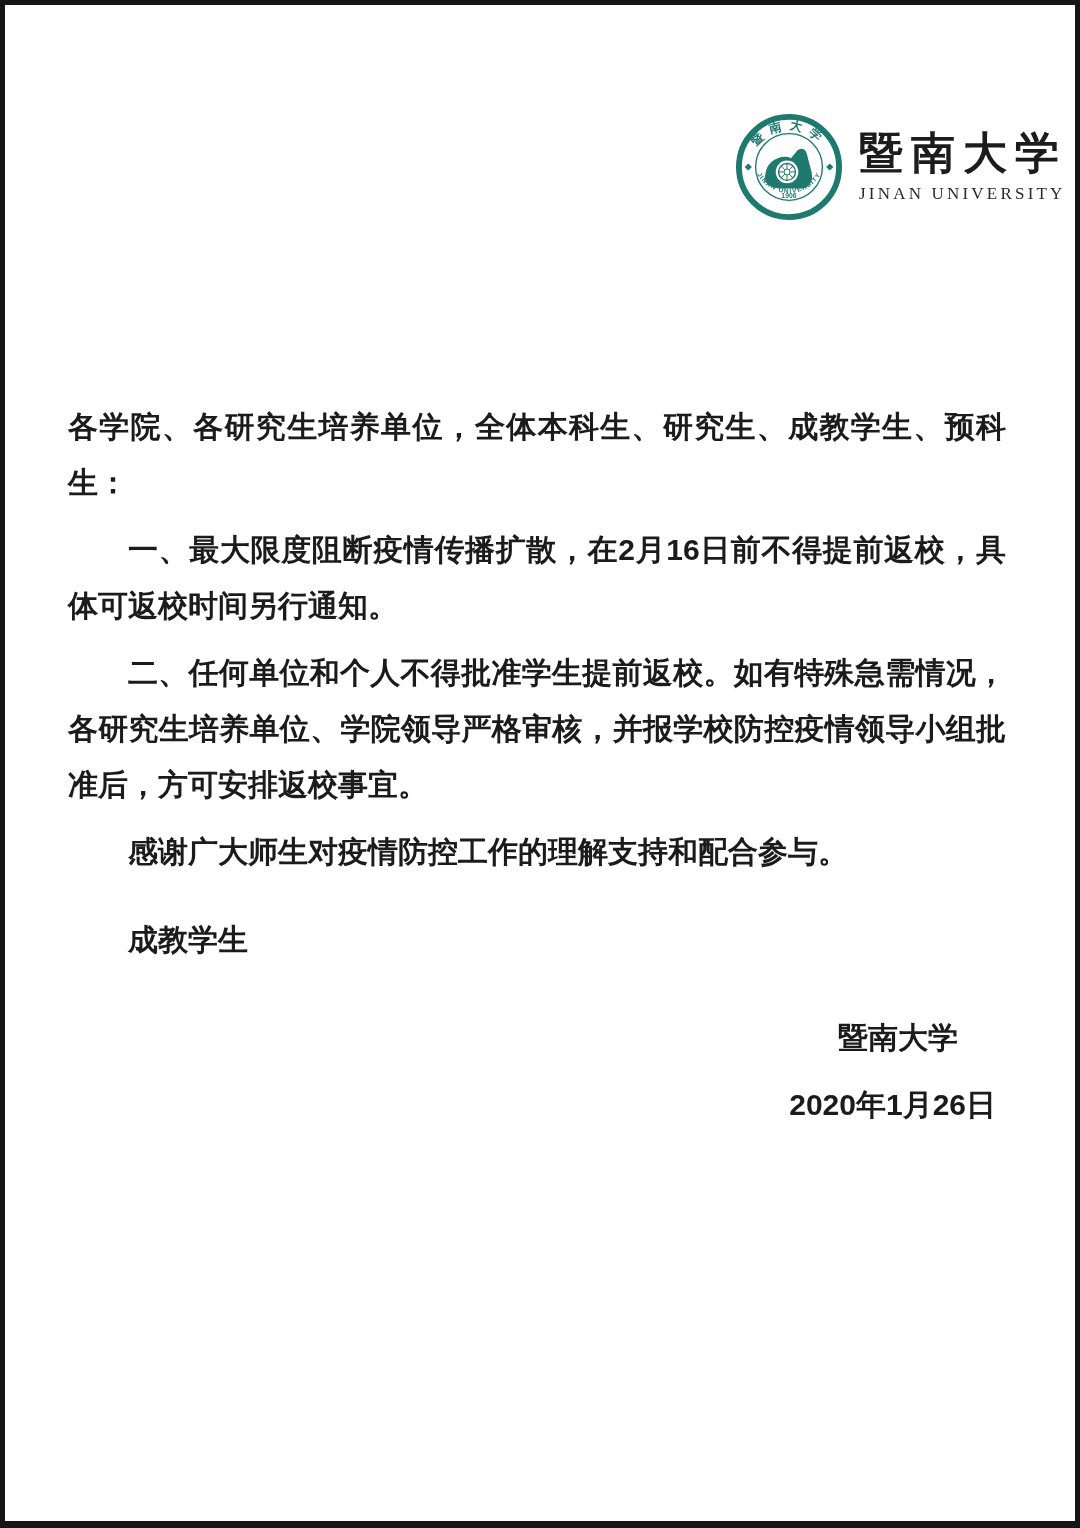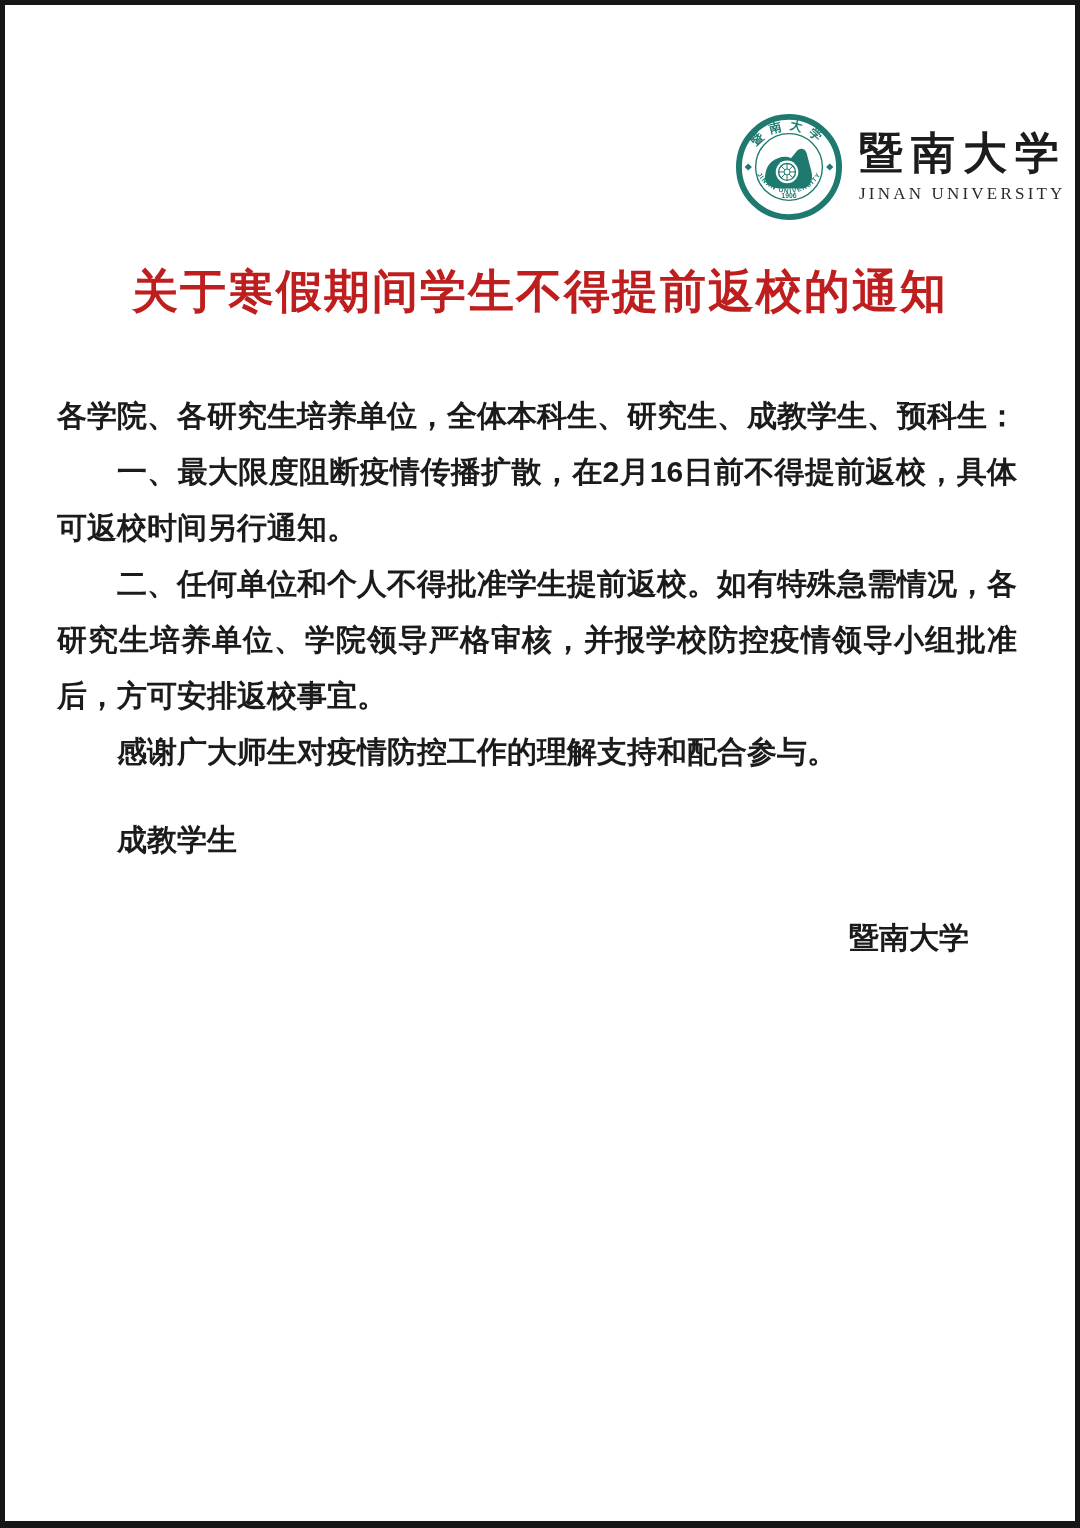--- a/index.html
+++ b/index.html
@@ -63,21 +63,21 @@
     position: absolute;
     top: 383px;
     left: 52px;
     width: 960px;
     color: #1b1b1b;
     font-size: 30px;
     font-weight: bold;
     line-height: 56px;
     text-align: justify;
   }
-  .content p { margin: 0; }
+  .content p { margin: 11px; }
   .para { text-indent: 2em; }
   .salutation { text-indent: 0; }
   .closing { text-indent: 2em; margin-top: 32px !important; }
 
   .signature {
     margin-top: 42px;
     text-align: right;
     padding-right: 10px;
   }
   .sig-org { padding-right: 38px; }
@@ -120,28 +120,28 @@
         <line x1="50.8" y1="62.2" x2="47" y2="66"></line>
       </g>
       <text x="55" y="87" font-size="7" text-anchor="middle" fill="#1e7a6e" font-weight="bold" font-family="Liberation Sans, DejaVu Sans, sans-serif">1906</text>
     </svg>
     <div class="logo-text">
       <span class="logo-cn">暨南大学</span>
       <span class="logo-en">JINAN UNIVERSITY</span>
     </div>
   </div>
 
-  <div class="notice-title">关于寒假期间学生不得提前返校的通知</div>
 
   <div class="content">
     <p class="salutation">各学院、各研究生培养单位，全体本科生、研究生、成教学生、预科生：</p>
     <p class="para">一、最大限度阻断疫情传播扩散，在2月16日前不得提前返校，具体可返校时间另行通知。</p>
     <p class="para">二、任何单位和个人不得批准学生提前返校。如有特殊急需情况，各研究生培养单位、学院领导严格审核，并报学校防控疫情领导小组批准后，方可安排返校事宜。</p>
     <p class="para">感谢广大师生对疫情防控工作的理解支持和配合参与。</p>
 
     <p class="closing">成教学生</p>
 
     <div class="signature">
       <p class="sig-org">暨南大学</p>
+      <p class="sig-date">2020年1月26日</p>
     </div>
   </div>
 
 </div>
 
 </body></html>

